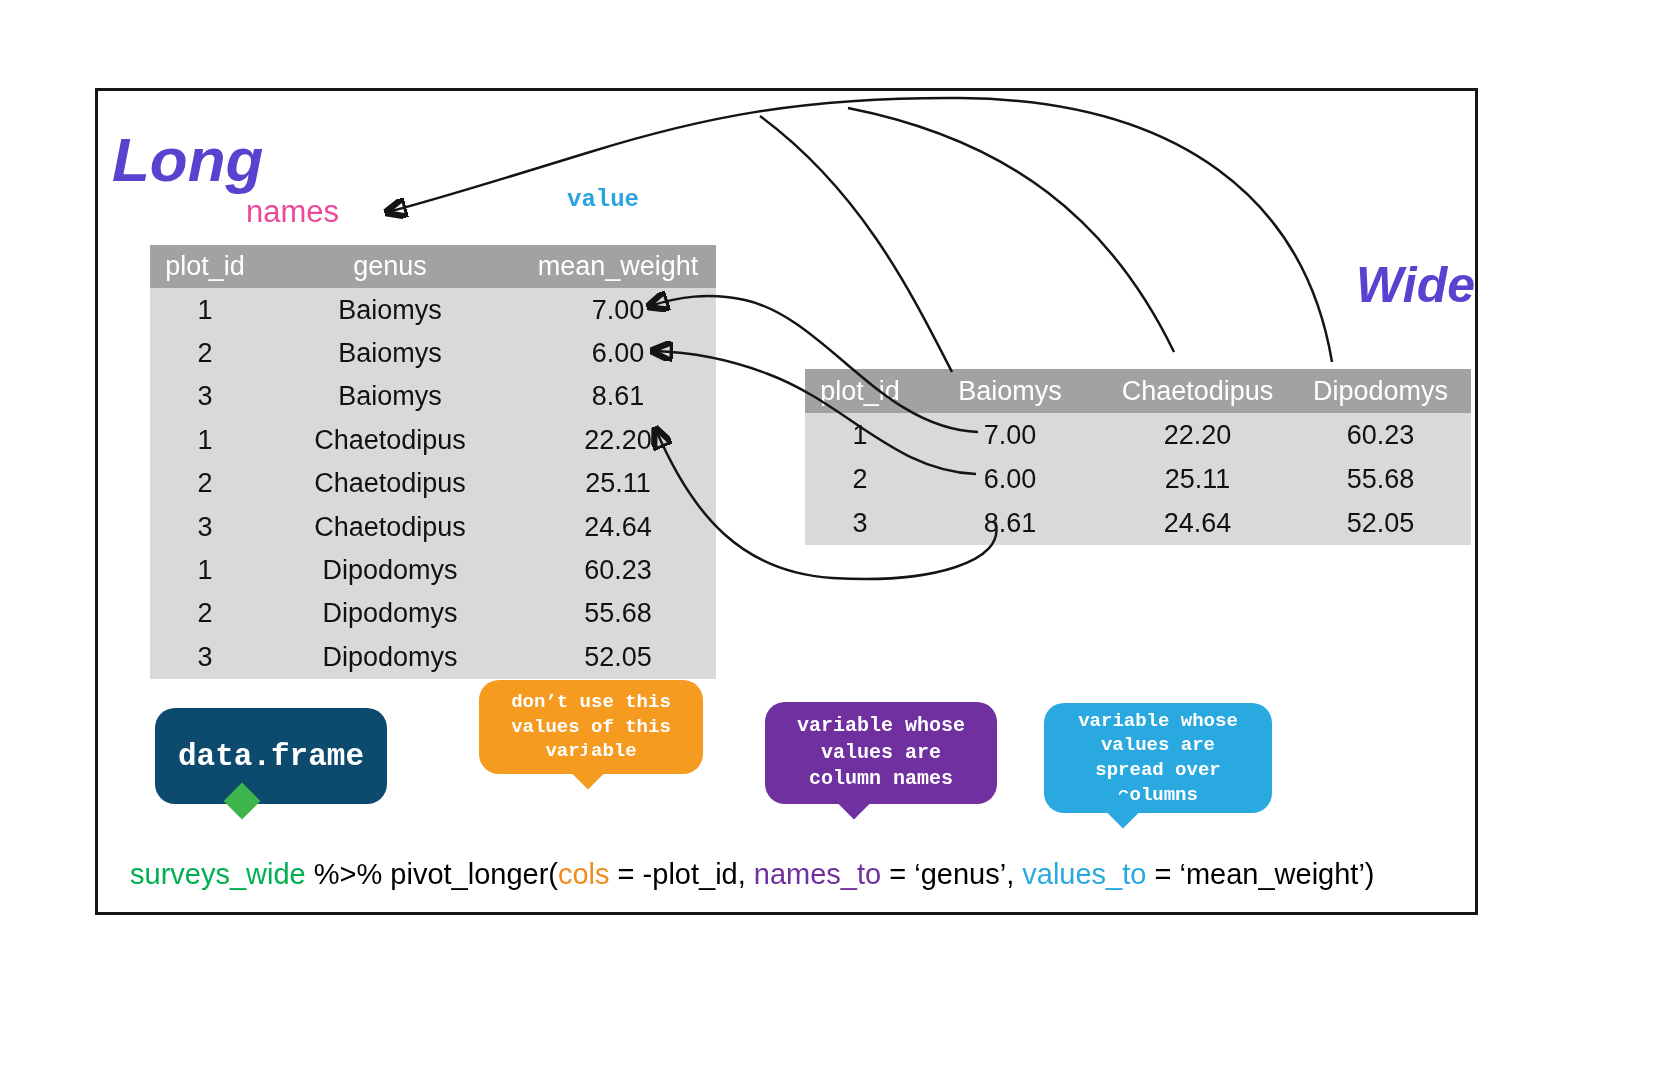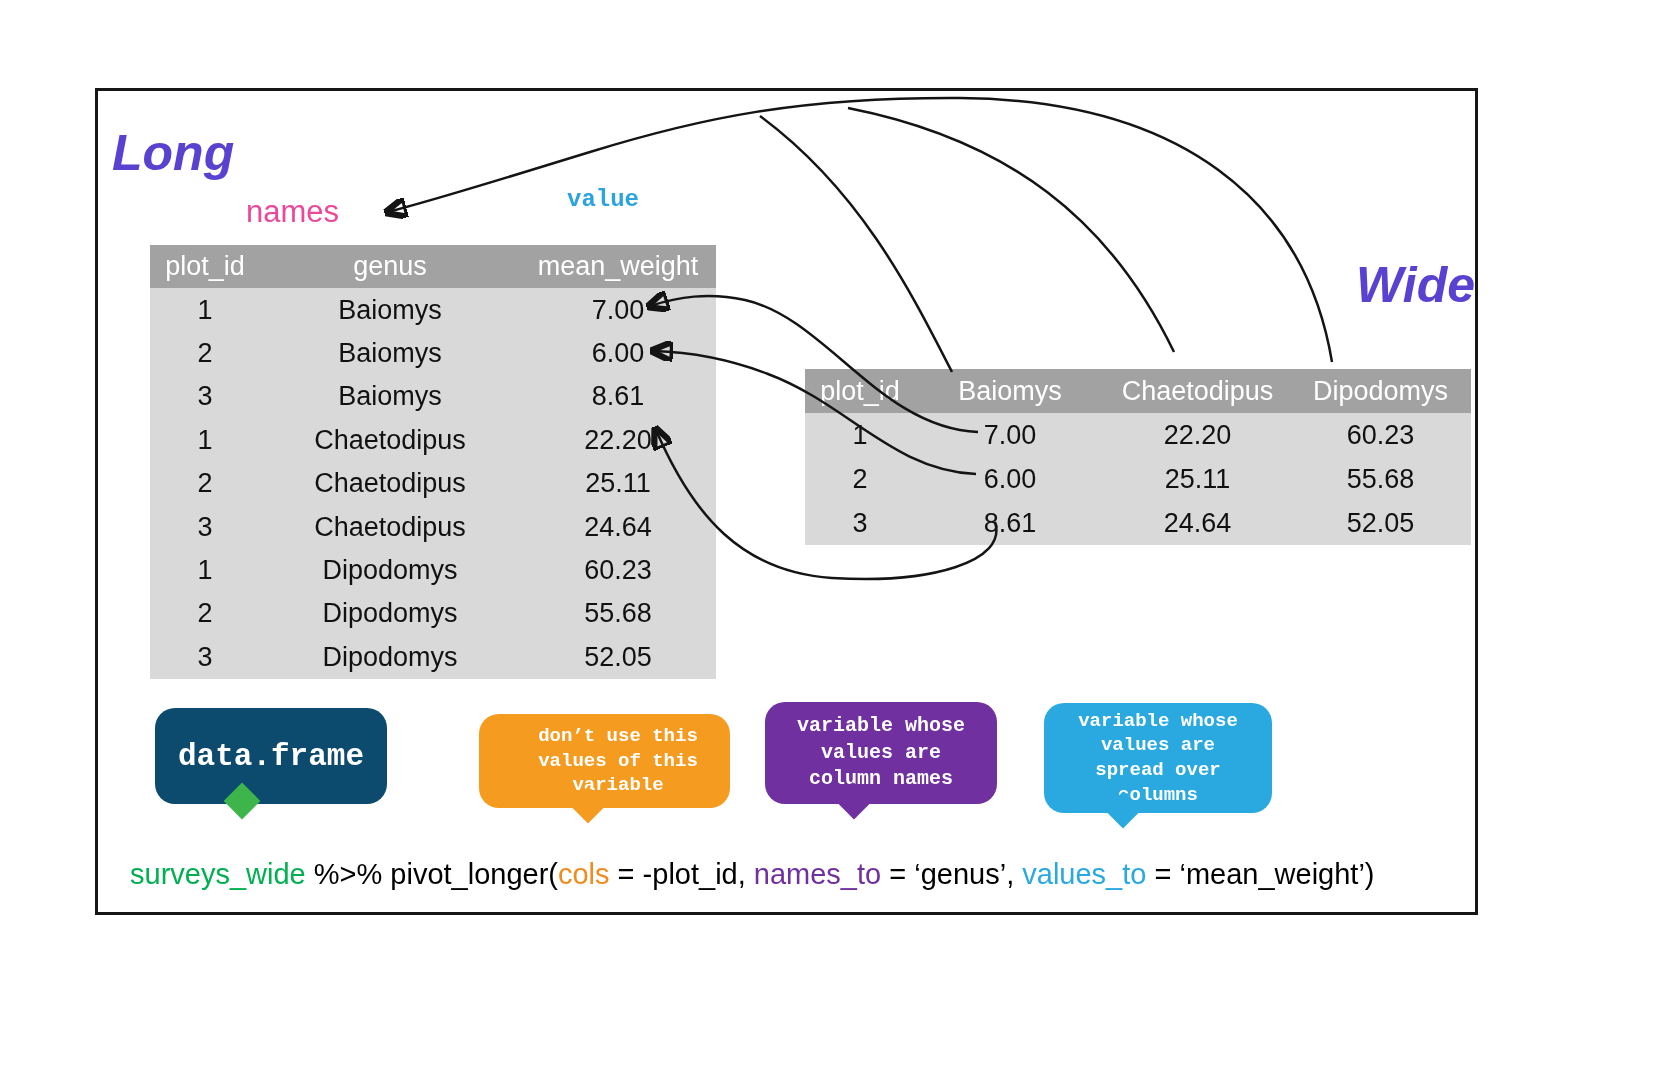--- a/index.html
+++ b/index.html
@@ -5,21 +5,21 @@
   html, body { margin:0; padding:0; background:#ffffff; }
   .page {
     position:relative; width:1668px; height:1070px;
     font-family:"Liberation Sans", sans-serif; background:#ffffff; overflow:hidden;
   }
   .frame {
     position:absolute; left:95px; top:88px; width:1383px; height:827px;
     border:3px solid #161616; background:#ffffff; box-sizing:border-box;
   }
   .lbl { position:absolute; }
-  .lbl-long  { left:112px; top:124px; font-size:50px; font-weight:bold; font-style:italic; }
+  .lbl-long  { left:112px; top:124px; font-size:62px; font-weight:bold; font-style:italic; }
   .lbl-wide  { left:1356px; top:256px; font-size:50px; font-weight:bold; font-style:italic; }
   .lbl-names { left:246px; top:194px; font-size:31px; }
   .lbl-value { left:567px; top:186px; font-size:24px; font-weight:bold; font-family:"Liberation Mono","DejaVu Sans Mono",monospace;text-align:right; }
 
   .table { position:absolute;padding-left:15px; }
   .row { display:grid; }
   .long-table { left:135px; top:245px; width:566px; }
   .long-table .row { grid-template-columns:110px 260px 196px; height:43.4px; }
   .wide-table { left:790px; top:369px; width:666px; }
   .wide-table .row { grid-template-columns:110px 190px 185px 181px; height:44px; }
@@ -29,21 +29,21 @@
 
   .bubble {
     position:absolute; color:#ffffff; display:flex; align-items:center; justify-content:center;
     text-align:center; font-family:"Liberation Mono","DejaVu Sans Mono",monospace; font-weight:bold;
     border-radius:20px;
   }
   .bubble .txt { white-space:pre-line; }
   .tail { position:absolute; width:26px; height:26px; bottom:-10px; transform:rotate(45deg); }
   .bubble-green  { left:155px;  top:708px; width:232px; height:96px;  font-size:31px; }
   .bubble-green  .tail { left:74px; }
-  .bubble-orange { left:479px;  top:714px; width:224px; height:94px;  font-size:19px; line-height:1.3;padding-left:27px; }
+  .bubble-orange { left:479px;  top:680px; width:224px; height:94px;  font-size:19px; line-height:1.3; }
   .bubble-orange .tail { left:96px; }
   .bubble-purple { left:765px;  top:702px; width:232px; height:102px; font-size:20px; line-height:1.32; }
   .bubble-purple .tail { left:76px; }
   .bubble-blue   { left:1044px; top:703px; width:228px; height:110px; font-size:19px; line-height:1.3; }
   .bubble-blue   .tail { left:66px; }
 
   .code { position:absolute; left:130px; top:858px; font-size:29px; white-space:pre; color:#000; }
 
   .arrows { position:absolute; left:0; top:0; width:1668px; height:1070px; pointer-events:none; }
   .arrows path { fill:none; stroke:#141414; stroke-width:2.5; }

